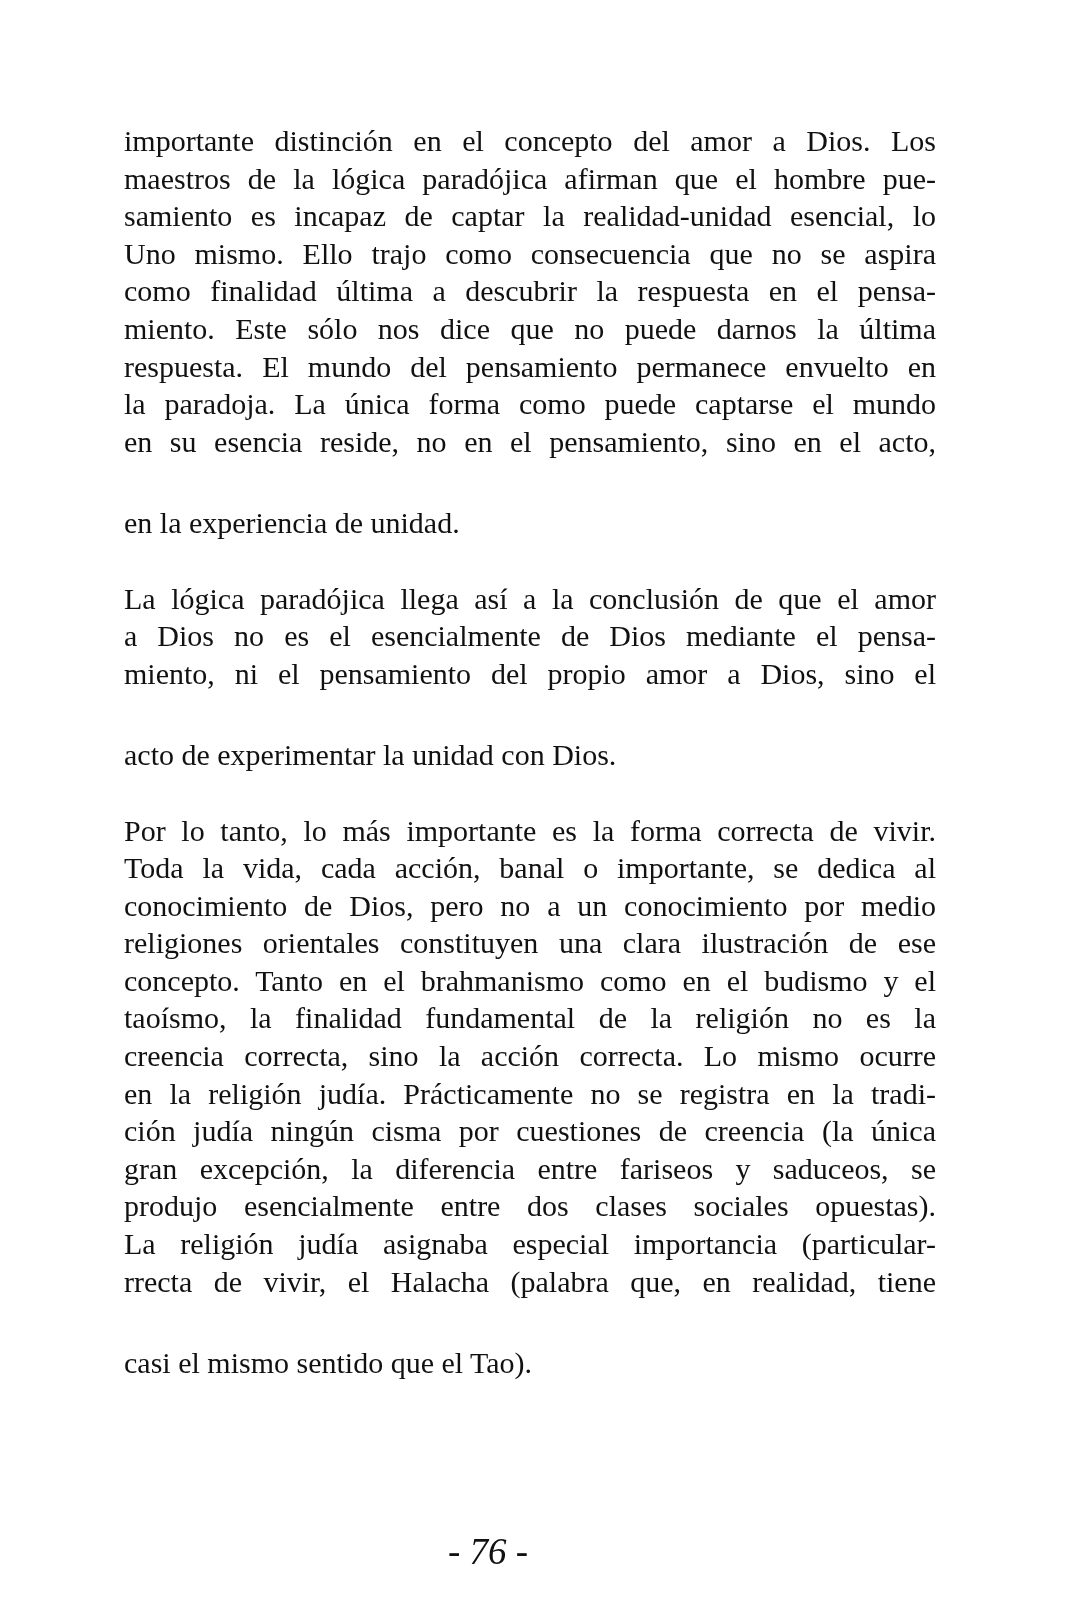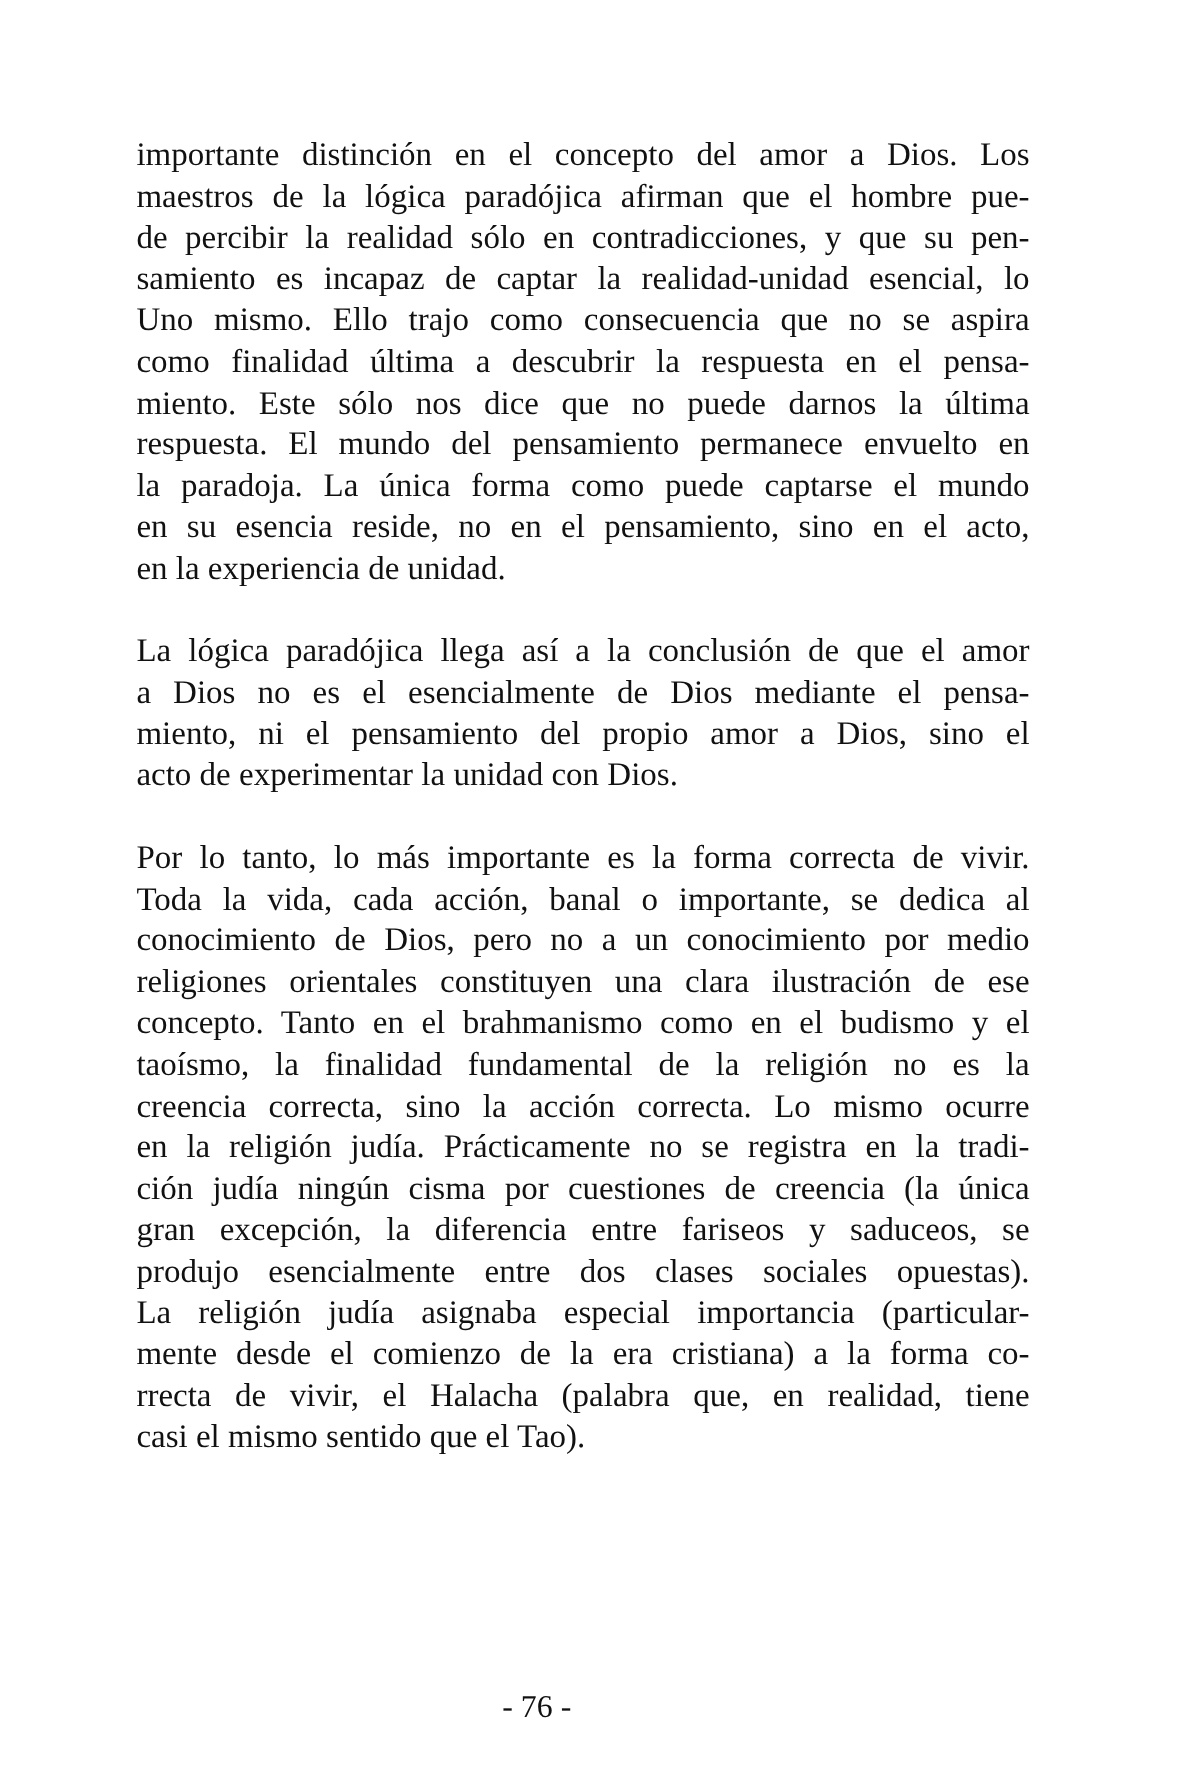--- a/index.html
+++ b/index.html
@@ -35,45 +35,46 @@
       font-size: 30px;
       white-space: nowrap;
     }
     .line.justify {
       text-align: justify;
       text-align-last: justify;
     }
     .line.last {
       text-align: right;
       text-align-last: left;
+      margin-top: 44px;
     }
     .para-gap {
       display: block;
       height: 37.6px;
     }
     .page-number {
       position: absolute;
       left: 0;
       width: 976px;
       top: 1535px;
       text-align: center;
-      font-size: 29px;
+      font-size: 37px;
       line-height: 34px;
+      font-style: italic;
     }
   </style>
 </head>
 <body>
 
 <div class="page">
   <div class="text-block">
 
     <div class="paragraph">
       <span class="line justify">importante distinción en el concepto del amor a Dios. Los</span>
       <span class="line justify">maestros de la lógica paradójica afirman que el hombre pue-</span>
-      <span class="line justify">de percibir la realidad sólo en contradicciones, y que su pen-</span>
       <span class="line justify">samiento es incapaz de captar la realidad-unidad esencial, lo</span>
       <span class="line justify">Uno mismo. Ello trajo como consecuencia que no se aspira</span>
       <span class="line justify">como finalidad última a descubrir la respuesta en el pensa-</span>
       <span class="line justify">miento. Este sólo nos dice que no puede darnos la última</span>
       <span class="line justify">respuesta. El mundo del pensamiento permanece envuelto en</span>
       <span class="line justify">la paradoja. La única forma como puede captarse el mundo</span>
       <span class="line justify">en su esencia reside, no en el pensamiento, sino en el acto,</span>
       <span class="line last">en la experiencia de unidad.</span>
     </div>
 
@@ -94,21 +95,20 @@
       <span class="line justify">conocimiento de Dios, pero no a un conocimiento por medio</span>
       <span class="line justify">religiones orientales constituyen una clara ilustración de ese</span>
       <span class="line justify">concepto. Tanto en el brahmanismo como en el budismo y el</span>
       <span class="line justify">taoísmo, la finalidad fundamental de la religión no es la</span>
       <span class="line justify">creencia correcta, sino la acción correcta. Lo mismo ocurre</span>
       <span class="line justify">en la religión judía. Prácticamente no se registra en la tradi-</span>
       <span class="line justify">ción judía ningún cisma por cuestiones de creencia (la única</span>
       <span class="line justify">gran excepción, la diferencia entre fariseos y saduceos, se</span>
       <span class="line justify">produjo esencialmente entre dos clases sociales opuestas).</span>
       <span class="line justify">La religión judía asignaba especial importancia (particular-</span>
-      <span class="line justify">mente desde el comienzo de la era cristiana) a la forma co-</span>
       <span class="line justify">rrecta de vivir, el Halacha (palabra que, en realidad, tiene</span>
       <span class="line last">casi el mismo sentido que el Tao).</span>
     </div>
 
   </div>
 
   <div class="page-number">- 76 -</div>
 </div>
 
 </body></html>

